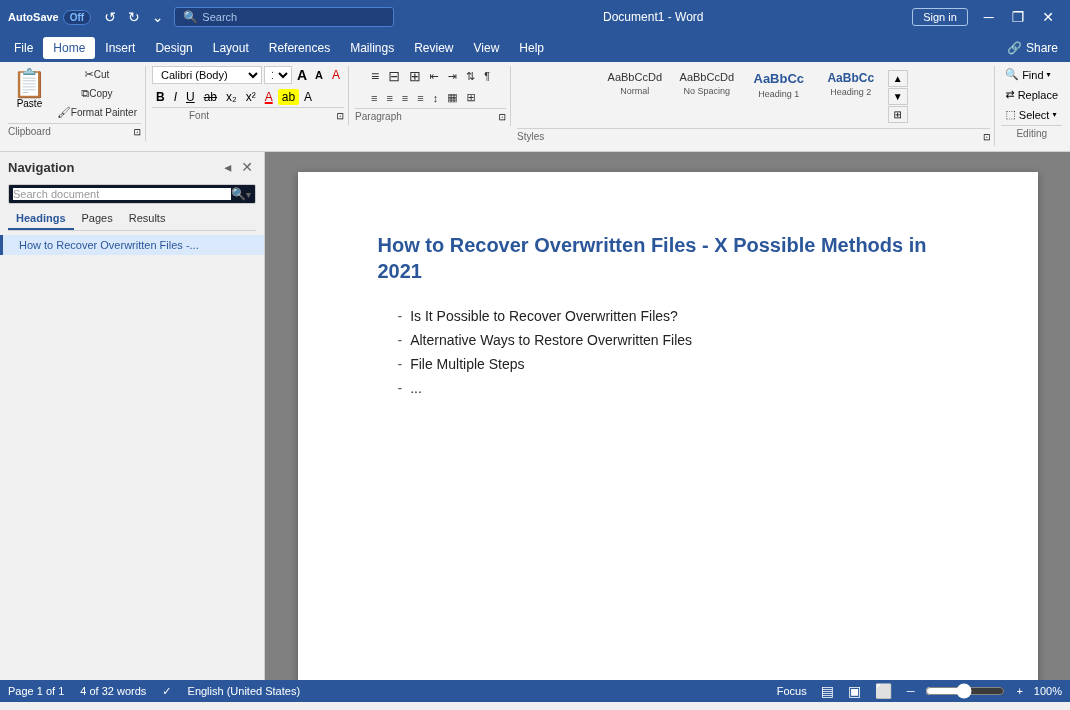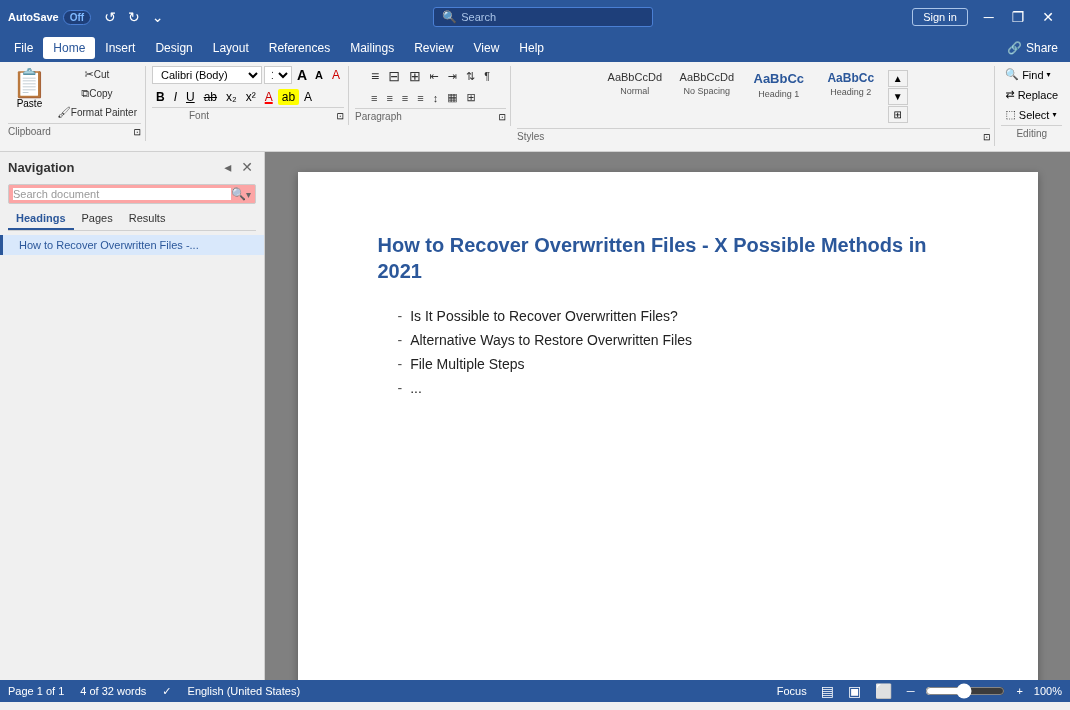--- a/index.html
+++ b/index.html
@@ -98,21 +98,21 @@
     }
     #nav-header {
       display: flex; align-items: center; justify-content: space-between;
       padding: 6px 8px 4px; 
     }
     #nav-title { font-size: 13px; font-weight: 600; color: #333; }
     #nav-controls { display: flex; gap: 4px; }
     #nav-controls button { background: none; border: none; cursor: pointer; font-size: 14px; color: #666; padding: 1px 3px; }
     #nav-search-area { padding: 4px 8px; display: flex; align-items: center; }
     #nav-search-box {
-      display: flex; align-items: center; background: #fca5a5; border: 1px solid #ccc;
+      display: flex; align-items: center; background: #0f172a; border: 1px solid #ccc;
       border-radius: 2px; padding: 2px 4px; width: 100%;
     }
     #nav-search-box input { border: none; outline: none; font-size: 11px; flex: 1; color: #333; }
     #nav-search-box input::placeholder { color: #999; }
     #nav-search-box .search-icon { color: #666; font-size: 12px; }
     #nav-search-box .dropdown-icon { color: #666; font-size: 10px; cursor: pointer; }
     #nav-tabs { display: flex; border-bottom: 1px solid #d0d0d0; margin: 0 8px; }
     #nav-tabs .nav-tab { padding: 4px 8px; font-size: 11px; cursor: pointer; color: #333; border-bottom: 2px solid transparent; }
     #nav-tabs .nav-tab.active { border-bottom-color: #2b579a; color: #2b579a; font-weight: 600; }
     #nav-content { flex: 1; overflow-y: auto; padding: 4px 0; }
@@ -160,20 +160,21 @@
   </div>
   <div class="title-actions">
     <button title="Undo">↺</button>
     <button title="Redo">↻</button>
     <button title="More">⌄</button>
   </div>
   <div id="search-box-title">
     <span>🔍</span>
     <input type="text" placeholder="Search" style="">
   </div>
+  <span style="flex:1; text-align:center; font-size:12px;">Document1 - Word</span>
   <button class="sign-in-btn">Sign in</button>
   <div class="window-controls">
     <button>─</button>
     <button>❐</button>
     <button class="close-btn">✕</button>
   </div>
 </div>
 
 <div id="menu-bar">
   <div id="menu-items" style="display:flex; align-items:center;">

